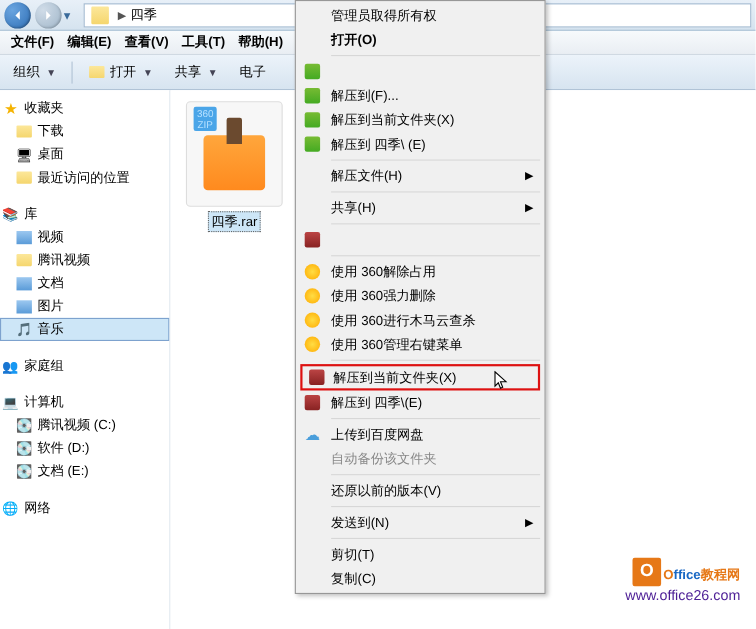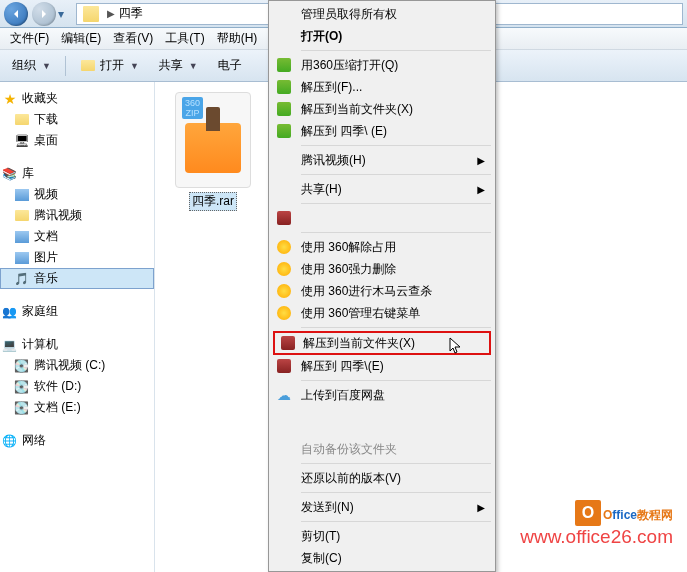--- a/index.html
+++ b/index.html
@@ -11,21 +11,21 @@
 .navbtn.back { background: radial-gradient(circle at 30% 30%, #6aa5e0, #2d6db4); box-shadow: inset -1px -1px 2px rgba(0,0,0,0.3); margin-left: 4px; }
 .navbtn.fwd { background: radial-gradient(circle at 30% 30%, #d0dce8, #9fb5c8); box-shadow: inset -1px -1px 2px rgba(0,0,0,0.2); }
 .navbtn svg { fill: #fff; }
 .dropdown-chevron { width: 14px; color: #3a6a9a; }
 .path { flex: 1; height: 22px; background: #fff; border: 1px solid #9fb7cf; margin: 0 4px; display: flex; align-items: center; padding: 0 2px; }
 .path-icon { width: 16px; height: 16px; background: linear-gradient(#fce79a, #f5d66e); border-radius: 1px; margin: 0 4px; }
 .path-sep { color: #555; margin: 0 4px; font-size: 10px; }
 
 
 .menubar { height: 22px; background: linear-gradient(#f7fafc, #e9eef3); display: flex; align-items: center; padding: 0 4px; border-bottom: 1px solid #d0d9e2; }
-.menubar span { padding: 2px 6px; cursor: default; }
+.menubar span { padding: 2px 6px; cursor: default; font-weight: bold; }
 
 
 .toolbar { height: 32px; background: linear-gradient(#ecf3fa, #d7e4f0); display: flex; align-items: center; padding: 0 6px; border-bottom: 1px solid #a8bdd2; gap: 8px; }
 .tbbtn { display: flex; align-items: center; gap: 4px; padding: 2px 6px; }
 .tbsep { width: 1px; height: 20px; background: #b0c2d4; }
 .chev { font-size: 9px; color: #445; margin-left: 2px; }
 
 
 .main { display: flex; height: calc(100% - 82px); }
 .sidebar { width: 155px; background: #fff; border-right: 1px solid #d9e3ec; overflow: hidden; padding-top: 6px; }
@@ -34,43 +34,43 @@
 .tree-item.selected { background: #cde6f7; border: 1px solid #7da2ce; padding: 1px 3px 1px 13px; }
 .tree-icon { width: 16px; height: 16px; flex-shrink: 0; display: flex; align-items: center; justify-content: center; }
 .star { color: #f5b301; font-size: 14px; }
 .folder { background: linear-gradient(#fce79a,#f5d66e); border-radius: 1px; width: 14px; height: 11px; }
 .lib { background: linear-gradient(#9cc8f0,#5a9bd8); width: 14px; height: 12px; }
 .group { margin-bottom: 12px; }
 
 
 .filepanel { flex: 1; background: #fff; padding: 10px; position: relative; }
 .fileitem { width: 96px; text-align: center; }
-.fileicon { width: 76px; height: 96px; margin: 0 auto; position: relative; background: #f7f7f7; border: 1px solid #ddd; border-radius: 4px; display:flex; align-items:center; justify-content:center; flex-direction:column; }
+.fileicon { width: 88px; height: 96px; margin: 0 auto; position: relative; background: #f7f7f7; border: 1px solid #ddd; border-radius: 4px; display:flex; align-items:center; justify-content:center; flex-direction:column; }
 .zip-body { width: 56px; height: 50px; background: linear-gradient(#ffa63c,#ff8a1e); border-radius: 4px; position: relative; margin-top:16px; }
 .zip-belt { position:absolute; top:-16px; left:50%; transform:translateX(-50%); width:14px; height:24px; background:#6b4a2f; border-radius:2px 2px 0 0; }
 .zip-label { position:absolute; top:4px; left:6px; font-size:9px; color:#b5e0ff; background:#4aa5e8; padding:1px 3px; border-radius:2px; }
 .filename { margin-top: 4px; background:#cde6f7; border:1px dotted #666; display:inline-block; padding:0 2px;}
 
 
 .contextmenu { position: absolute; top: 0; left: 268px; width: 228px; background: #f0f0f0; border: 1px solid #979797; box-shadow: 2px 2px 4px rgba(0,0,0,0.25); padding: 2px; }
 .cm-strip { position:absolute; left:2px; top:2px; bottom:2px; width:26px; background:#f0f0f0; }
 .cm-item { display: flex; align-items: center; height: 22px; padding-left: 30px; position: relative; white-space: nowrap; }
-.cm-item.disabled { color: #888; margin-top: 32px; }
+.cm-item.disabled { color: #888; }
 .cm-item.highlighted { border: 2px solid #d11; margin: 0 2px; padding-left:28px; height:24px; }
 .cm-sep { height: 1px; background: #d7d7d7; margin: 3px 2px 3px 30px; }
 .cm-icon { position: absolute; left: 5px; width: 16px; height: 16px; display:flex; align-items:center; justify-content:center; }
 .cm-arrow { margin-left: auto; margin-right: 8px; font-size: 10px; }
 .cursor { position:absolute; right:26px; top:4px; }
 
 
 .watermark { position: absolute; bottom: 24px; right: 14px; text-align: right; }
 .wm-title { font-size: 22px; font-weight: bold; }
 .wm-o { color:#e67817; }
 .wm-rest { color:#1a68c4; }
-.wm-url { color:#ef4444; font-size: 19px; }
+.wm-url { color:#4c1d95; font-size: 13px; }
 .wm-logo { display:inline-block; width:26px; height:26px; background:#e67817; color:#fff; font-weight:bold; text-align:center; line-height:26px; font-size:16px; border-radius:2px; vertical-align:middle; margin-right:2px; }
 
 
 .ico-rar { background: linear-gradient(#7b3,#4a2); width:14px; height:14px; border-radius:2px; }
 .ico-rar2 { background: linear-gradient(#b44,#822); width:14px; height:14px; border-radius:2px; }
 .ico-360 { background: radial-gradient(#fd4,#fa0); width:14px; height:14px; border-radius:50%; }
 .ico-cloud { color:#4a9edb; font-size:14px; }
 </style>
 </head>
 <body>
@@ -133,20 +133,26 @@
         </div>
       <div class="tree-item">
           <span class="tree-icon">
             <span class="folder"></span>
           </span>
           <span>下载</span>
         </div>
       <div class="tree-item">
           <span class="tree-icon">🖥</span>
           <span>桌面</span>
+        </div>
+      <div class="tree-item">
+          <span class="tree-icon">
+            <span class="folder"></span>
+          </span>
+          <span>最近访问的位置</span>
         </div>
     </div>
     <div class="group">
       <div class="tree-item root">
           <span class="tree-icon">📚</span>
           <span>库</span>
         </div>
       <div class="tree-item">
           <span class="tree-icon">
             <span class="lib"></span>
@@ -227,21 +233,20 @@
       <span>管理员取得所有权</span>
     </div>
   <div class="cm-item">
       <b>打开(O)</b>
     </div>
   <div class="cm-sep"></div>
   <div class="cm-item">
       <span class="cm-icon">
         <span class="ico-rar"></span>
       </span>
-      <span>用360压缩打开(Q)</span>
     </div>
   <div class="cm-item">
       <span class="cm-icon">
         <span class="ico-rar"></span>
       </span>
       <span>解压到(F)...</span>
     </div>
   <div class="cm-item">
       <span class="cm-icon">
         <span class="ico-rar"></span>
@@ -249,21 +254,21 @@
       <span>解压到当前文件夹(X)</span>
     </div>
   <div class="cm-item">
       <span class="cm-icon">
         <span class="ico-rar"></span>
       </span>
       <span>解压到 四季\ (E)</span>
     </div>
   <div class="cm-sep"></div>
   <div class="cm-item">
-      <span>腾讯视频(H)</span>
+      <span>解压文件(H)</span>
       <span class="cm-arrow">▶</span>
     </div>
   <div class="cm-sep"></div>
   <div class="cm-item">
       <span>共享(H)</span>
       <span class="cm-arrow">▶</span>
     </div>
   <div class="cm-sep"></div>
   <div class="cm-item">
       <span class="cm-icon">

